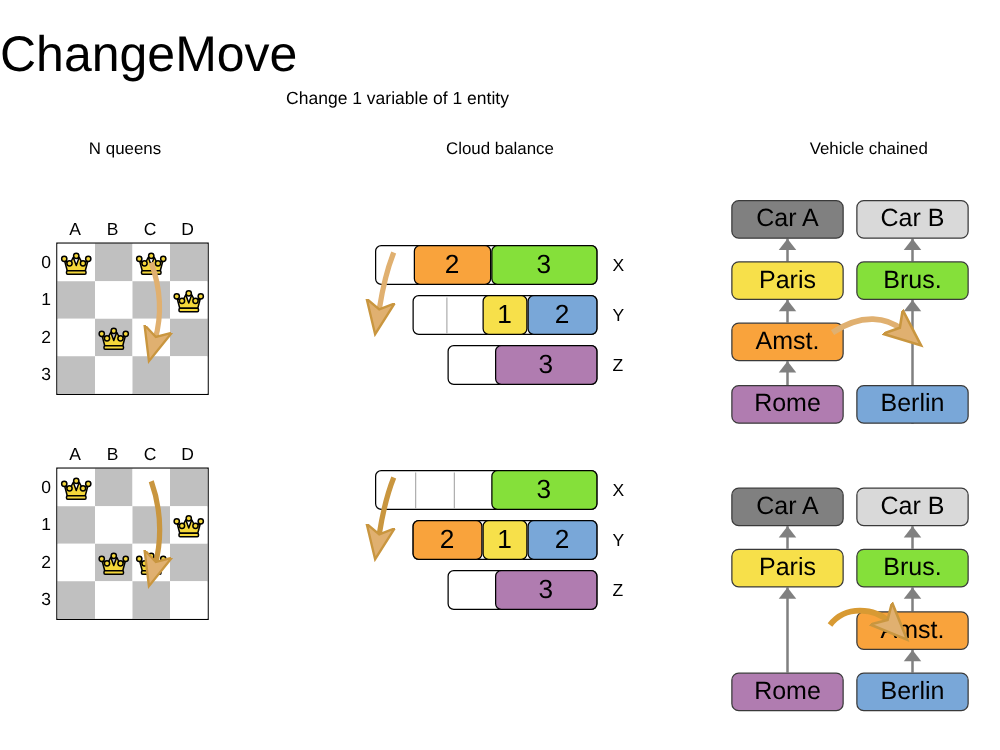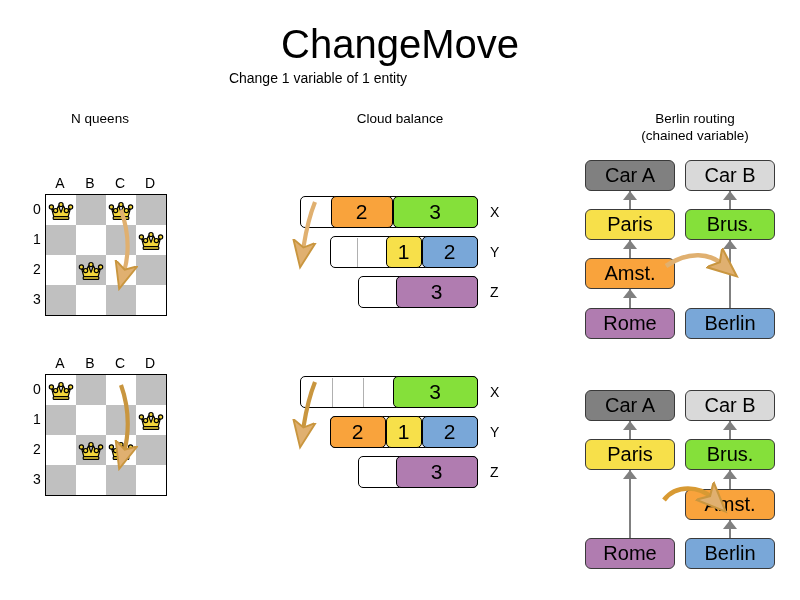--- a/index.html
+++ b/index.html
@@ -19,21 +19,21 @@
     position: relative;
     width: 800px;
     height: 600px;
   }
   
   .title {
     position: absolute;
     top: 22px;
     left: 0;
     width: 800px;
-    text-align: center;
+    text-align: left;
     font-size: 40px;
     font-weight: 400;
     letter-spacing: 0px;
     color: #000;
   }
   .subtitle {
     position: absolute;
     top: 70px;
     left: 0;
     width: 636px;
@@ -178,22 +178,21 @@
 <body>
 
 <div class="page">
 
   <div class="title">ChangeMove</div>
   <div class="subtitle">Change 1 variable of 1 entity</div>
 
   <div class="section-header" id="hdr-cloud">Cloud balance</div>
   <div class="section-header" id="hdr-queens">N queens</div>
   <div class="section-header" id="hdr-vrp">
-    <div>Berlin routing</div>
-    <div>(chained variable)</div>
+    <div>Vehicle chained</div>
   </div>
 
   <div class="board-wrap" id="board-before" style="left:30px; top:175px; width:150px; height:145px;">
       <div class="col-labels">
         <span style="left: 0px;">A</span>
         <span style="left: 30px;">B</span>
         <span style="left: 60px;">C</span>
         <span style="left: 90px;">D</span>
       </div>
       <div class="row-labels">

